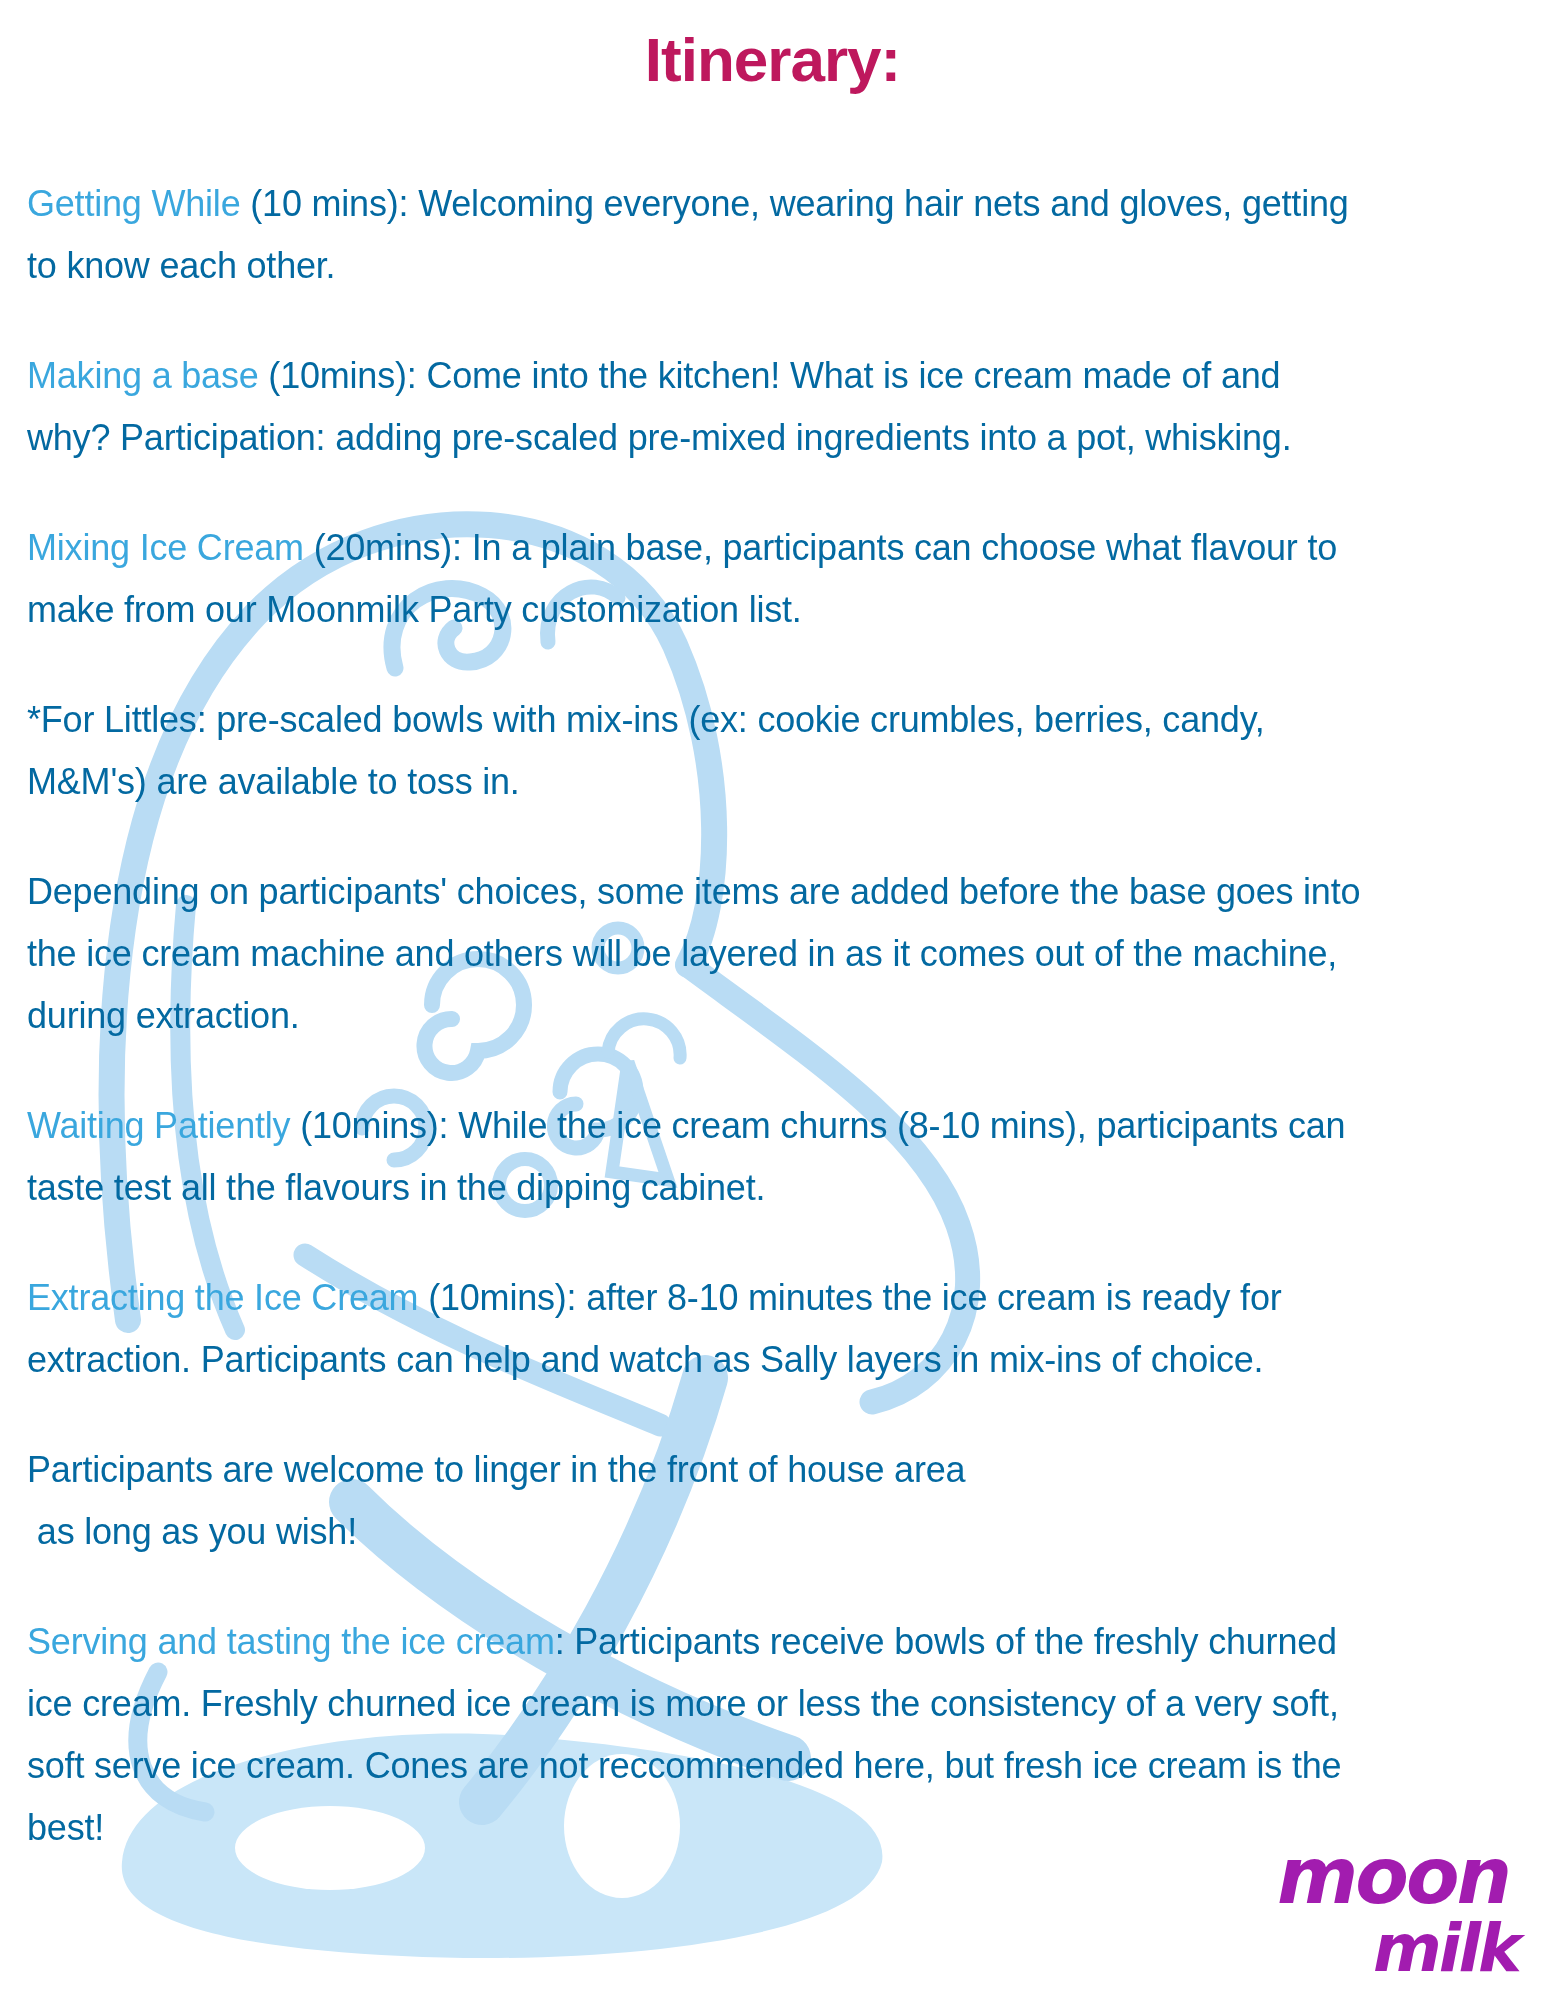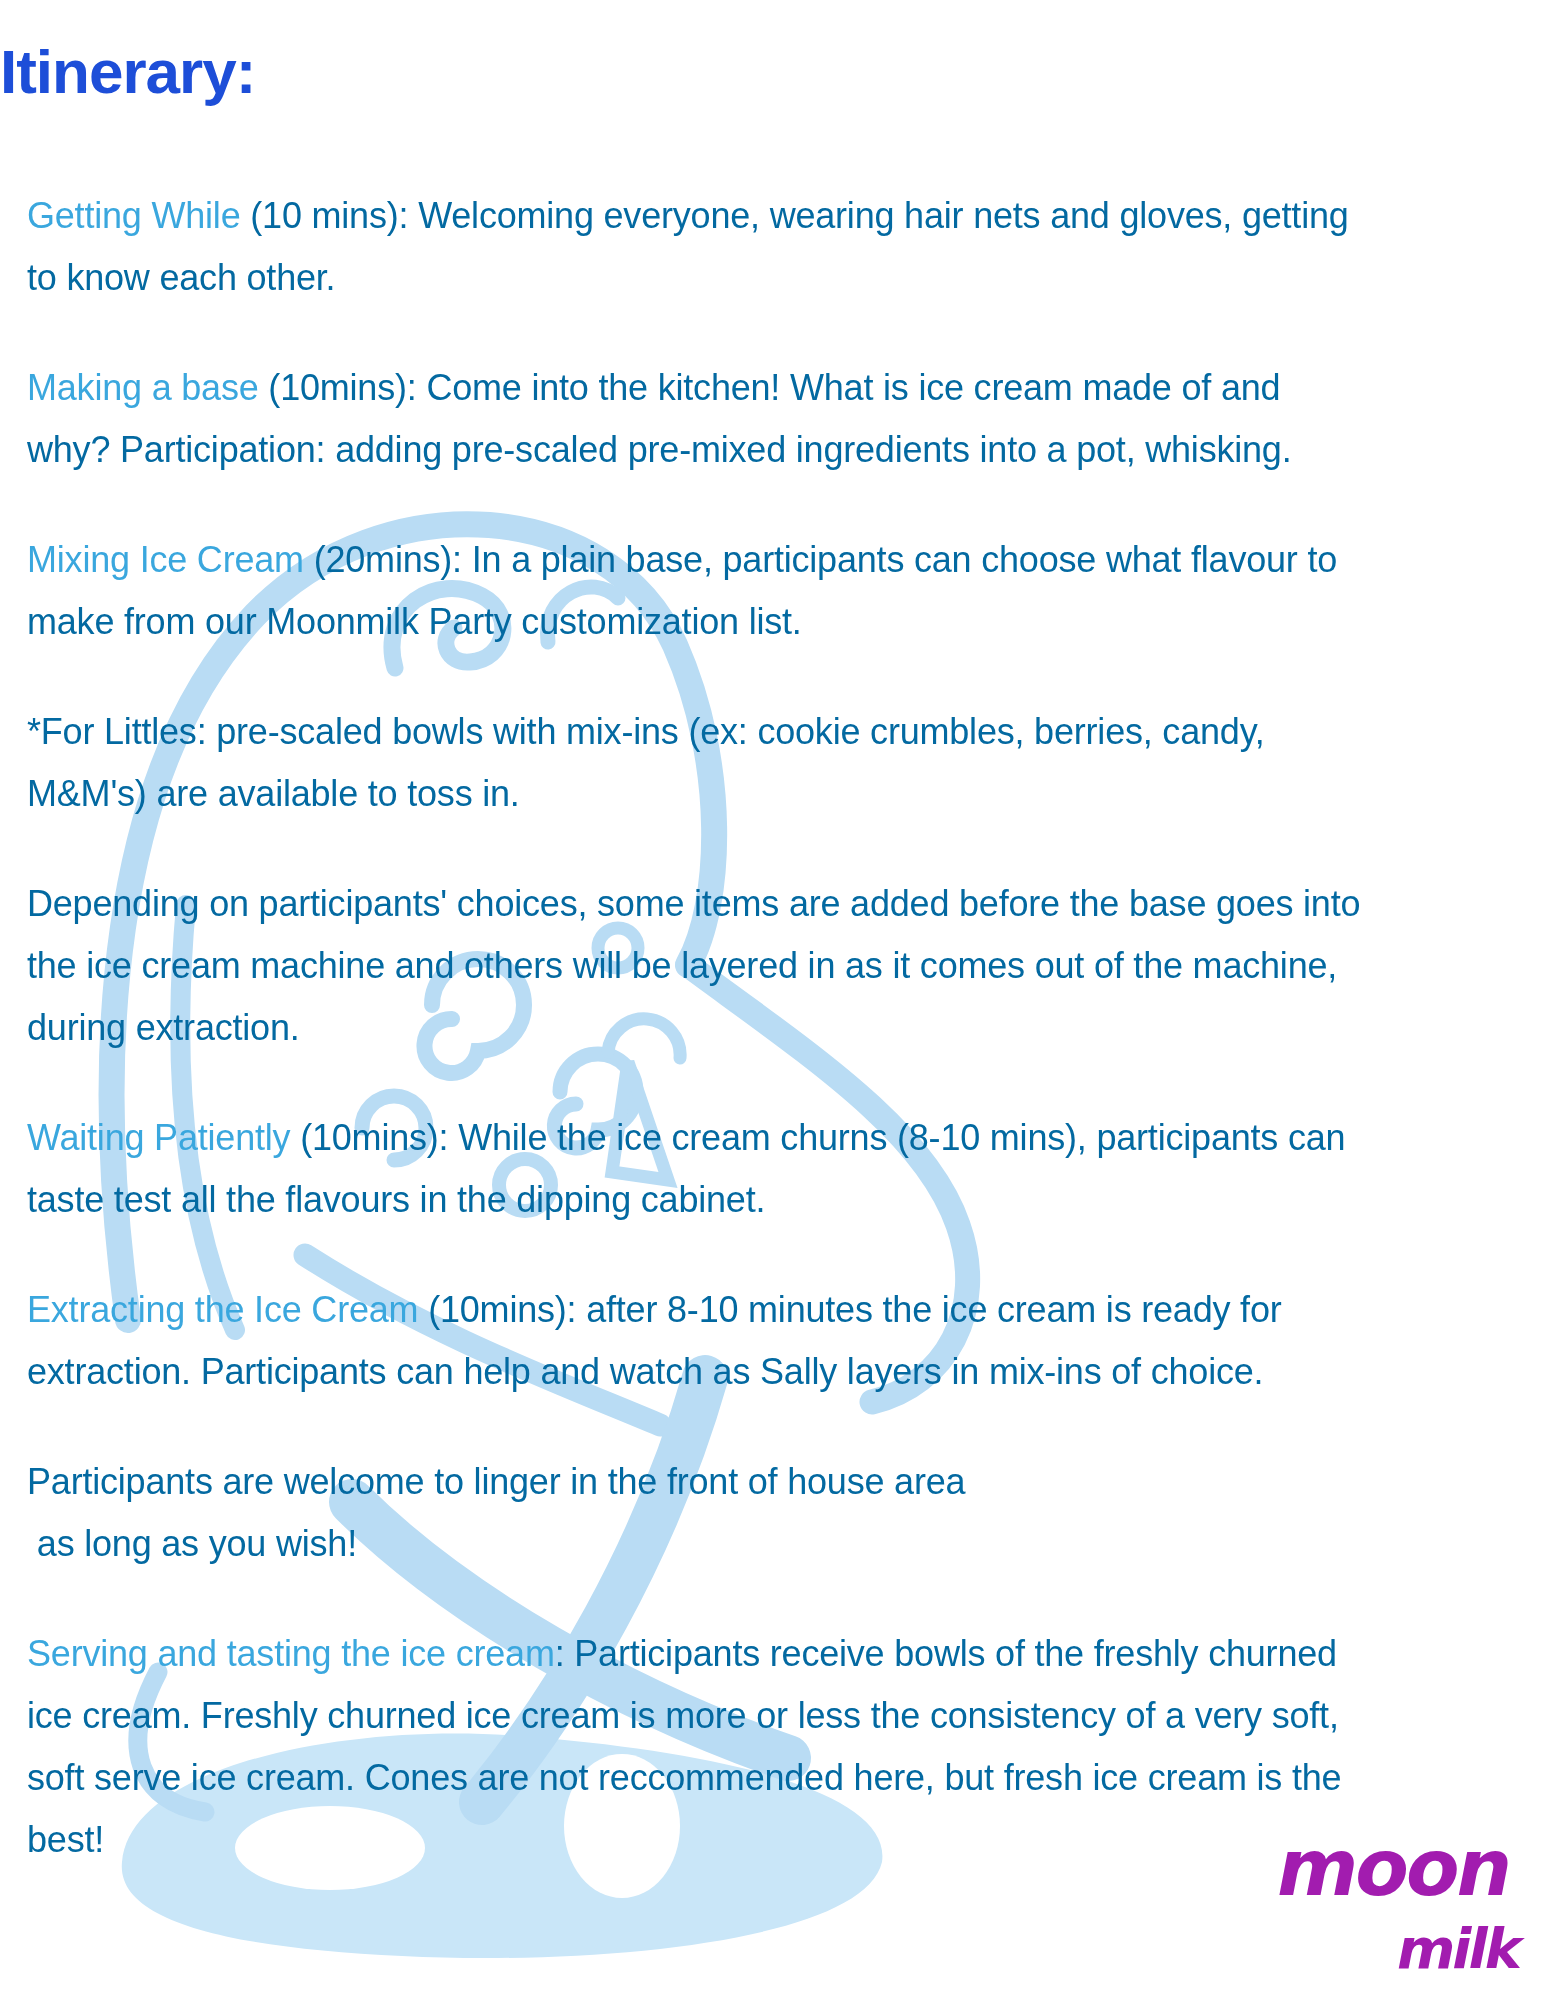--- a/index.html
+++ b/index.html
@@ -18,26 +18,27 @@
     top: 0; left: 0;
     width: 1545px; height: 2000px;
     pointer-events: none;
     z-index: 0;
   }
   .content {
     position: relative;
     z-index: 1;
   }
   .page-title {
-    margin-top: 34px;
+    margin-top: 22px;
+    text-align: center;
     font-size: 62px;
     line-height: 76px;
     font-weight: 800;
     letter-spacing: -1px;
-    color: #1d4ed8;
+    color: #be185d;
   }
   .paras {
     margin-top: 75px;
     padding-left: 27px;
     padding-right: 22px;
   }
   .para {
     font-size: 36px;
     line-height: 62px;
     letter-spacing: -0.2px;
@@ -63,23 +64,22 @@
     font-weight: bold;
     font-style: italic;
     letter-spacing: -3px;
   }
   .logo .l1 {
     font-size: 78px;
     line-height: 72px;
     padding-right: 10px;
   }
   .logo .l2 {
-    font-size: 56px;
+    font-size: 66px;
     line-height: 74px;
-    margin-top: 8px;
   }
 </style>
 </head>
 <body>
 
 <div class="page">
 
   <svg class="watermark" viewBox="0 0 1545 2000" aria-hidden="true">
 
     <path d="M122,1862 C130,1765 348,1722 520,1736 C724,1752 892,1792 882,1862 C864,1940 602,1966 402,1956 C232,1948 116,1922 122,1862 Z" fill="#c9e6f8" stroke="none"></path>

